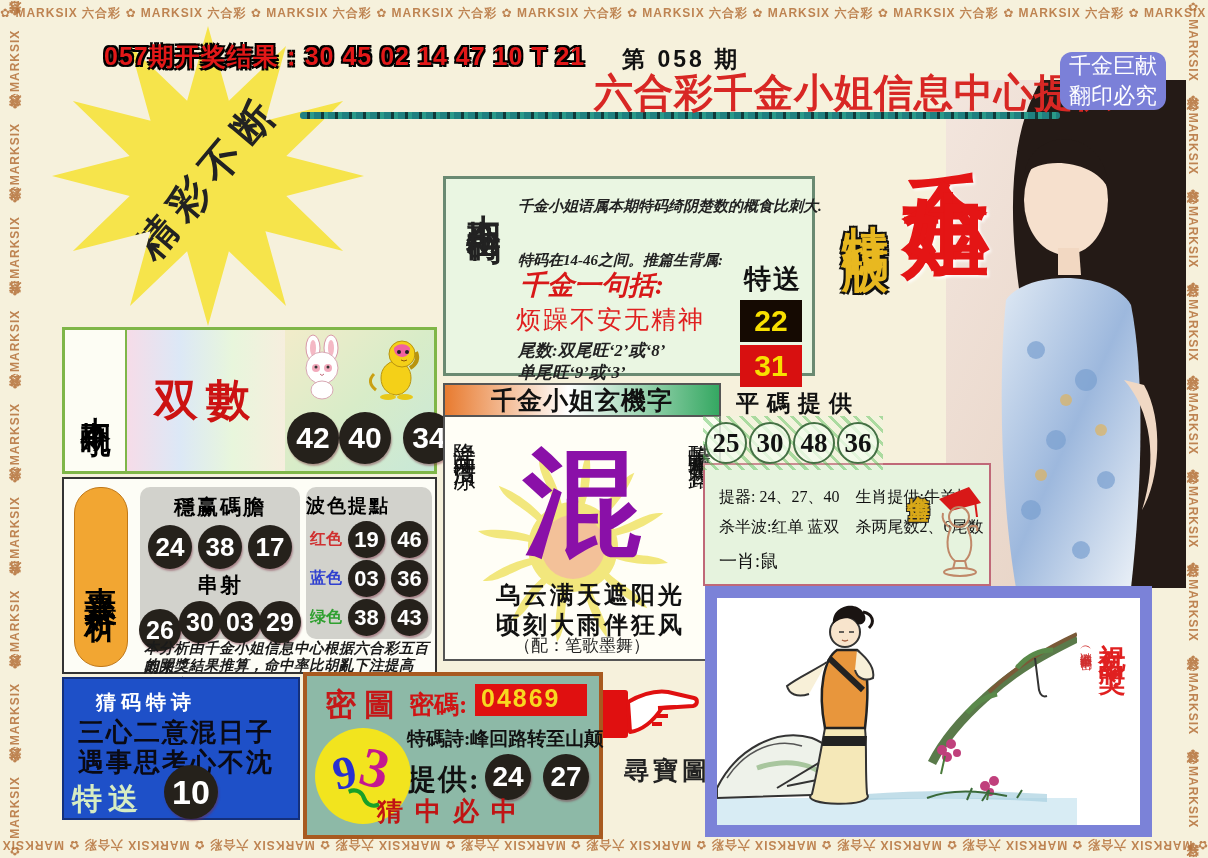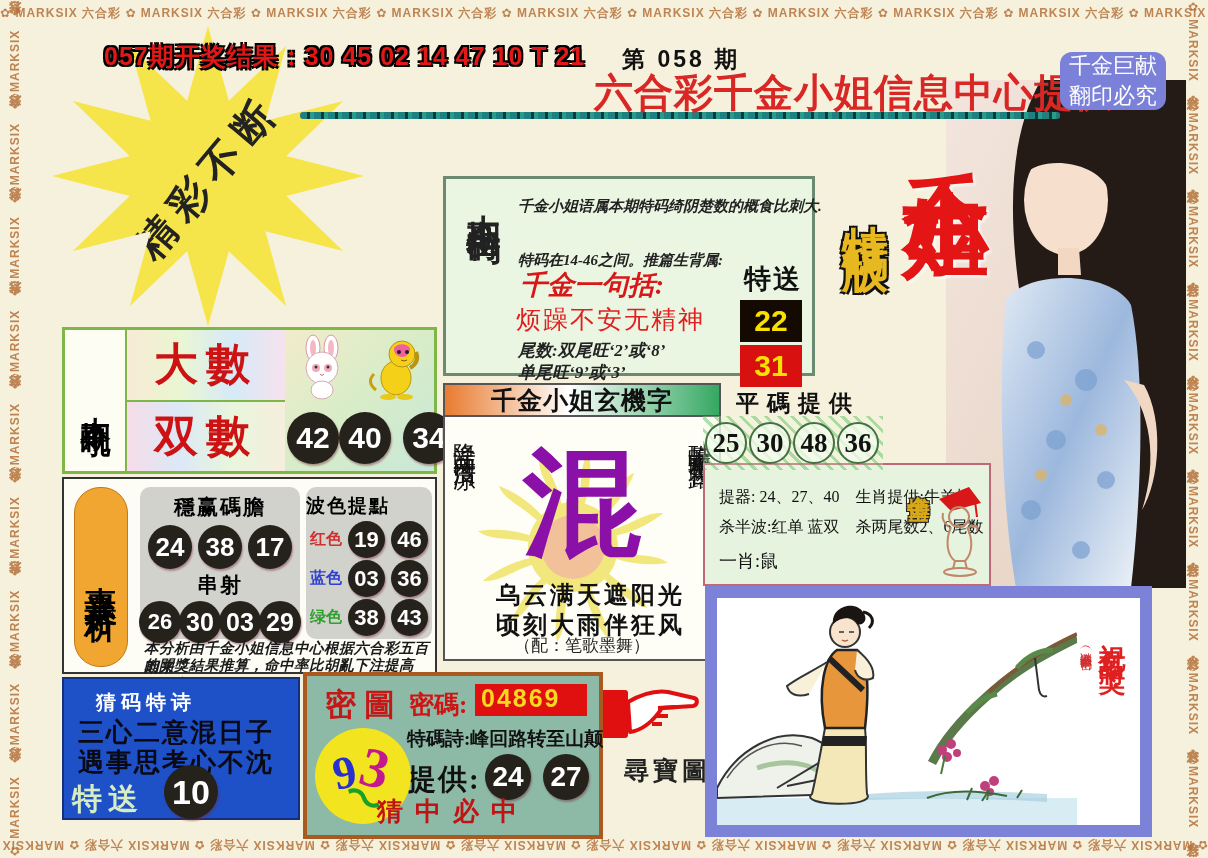--- a/index.html
+++ b/index.html
@@ -208,21 +208,20 @@
         <div class="tsv red">31</div>
       </div>
     </div>
   </div>
 
   <div class="abs" id="benqihou">
     <div id="bq-side">
       <span class="vtext">本期吼</span>
     </div>
     <div id="bq-mid">
-      <div class="bq-row" id="bq-row1">大數</div>
       <div class="bq-row" id="bq-row2">双數</div>
     </div>
     <div id="bq-right">
       <svg class="abs" style="left:8px;top:4px;" width="58" height="66" viewBox="0 0 58 66">
         <ellipse cx="20" cy="14" rx="7" ry="13" fill="#fff" stroke="#d898a8"></ellipse>
           <ellipse cx="20" cy="14" rx="3" ry="8" fill="#f4b8c4"></ellipse>
         <ellipse cx="38" cy="14" rx="7" ry="13" fill="#fff" stroke="#d898a8"></ellipse>
           <ellipse cx="38" cy="14" rx="3" ry="8" fill="#f4b8c4"></ellipse>
         <circle cx="29" cy="34" r="16" fill="#fff" stroke="#d8a8b4"></circle>
         <circle cx="23" cy="34" r="4" fill="#f2aabc"></circle>
@@ -256,21 +255,21 @@
     </div>
     <div class="an-panel" id="an-stable">
       <div class="an-title">穩赢碼膽</div>
       <div class="ballrow">
         <div class="ball" style="width:44px;height:44px;font-size:26px;margin:0 3px;">24</div>
         <div class="ball" style="width:44px;height:44px;font-size:26px;margin:0 3px;">38</div>
         <div class="ball" style="width:44px;height:44px;font-size:26px;margin:0 3px;">17</div>
       </div>
       <div class="an-title" style="margin-top:2px;">串射</div>
       <div class="ballrow" style="margin-top:2px;">
-        <div class="ball" style="width:42px;height:42px;font-size:22px;margin:0 -1px;">26</div>
+        <div class="ball" style="width:42px;height:42px;font-size:25px;margin:8px -1px;">26</div>
         <div class="ball" style="width:42px;height:42px;font-size:25px;margin:0 -1px;">30</div>
         <div class="ball" style="width:42px;height:42px;font-size:25px;margin:0 -1px;">03</div>
         <div class="ball" style="width:42px;height:42px;font-size:25px;margin:0 -1px;">29</div>
       </div>
     </div>
     <div class="an-panel" id="an-wave">
       <div class="an-title" style="font-size:19px;">波色提點</div>
       <div class="wave-row">
         <span class="wave-lbl" style="color:#d03030;">红色</span>
         <div class="ball" style="width:37px;height:37px;font-size:22px;margin-left:2px;">19</div>

